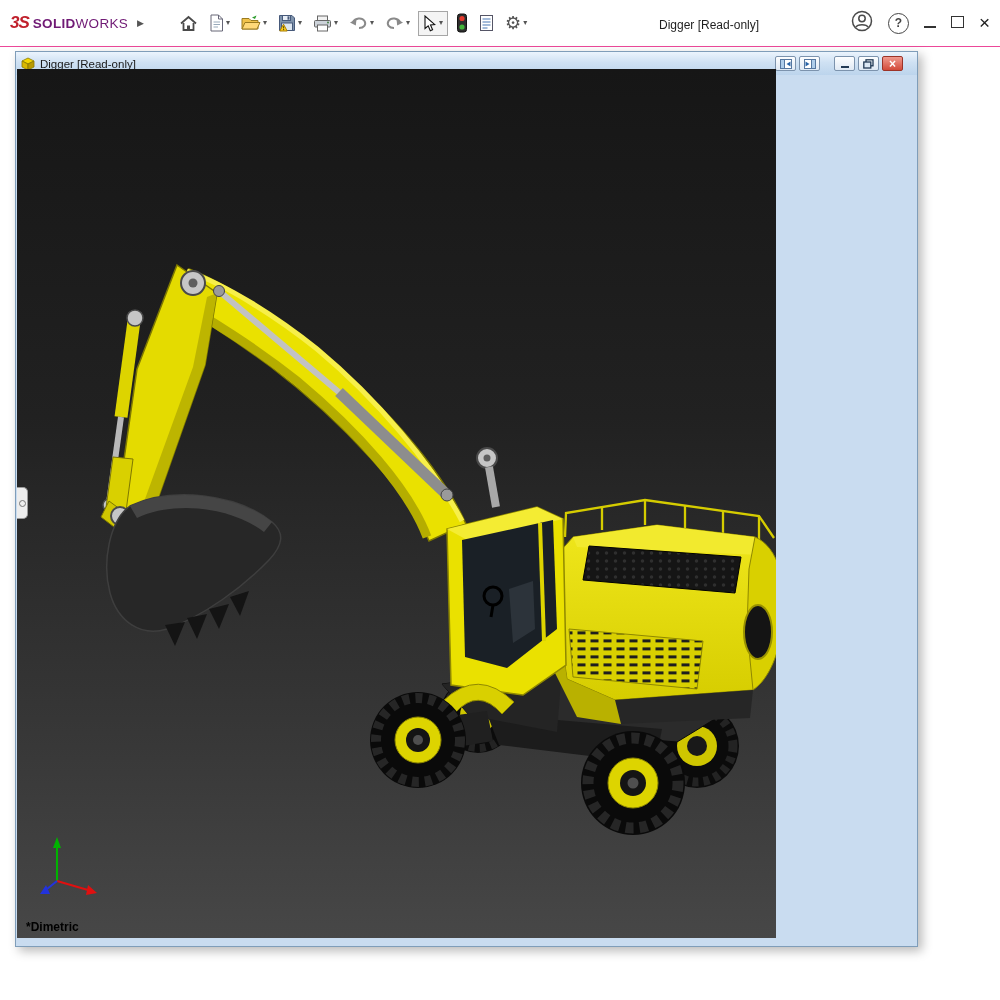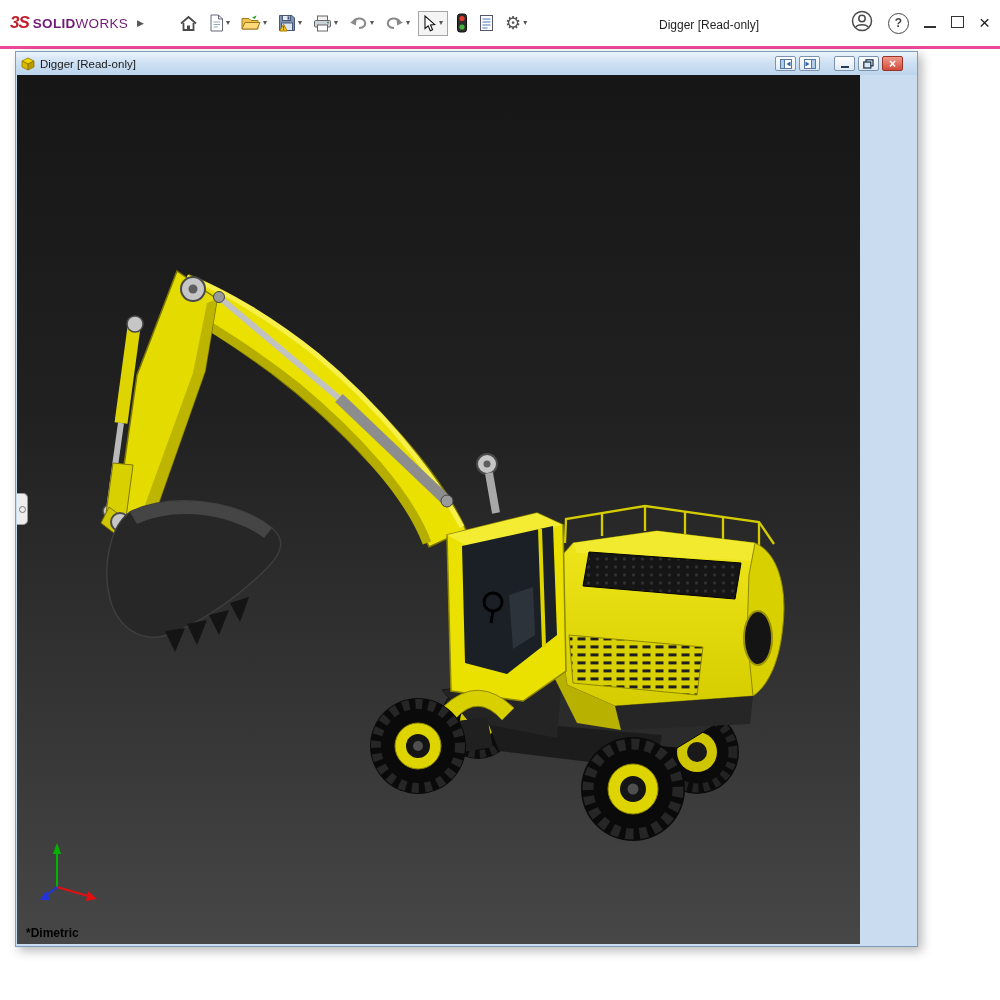--- a/index.html
+++ b/index.html
@@ -1,20 +1,20 @@
 <!DOCTYPE html>
 <html><head>
 <meta charset="utf-8">
 <style>
   html,body{margin:0;padding:0}
   body{width:1000px;height:1000px;background:#ffffff;font-family:"Liberation Sans",sans-serif;overflow:hidden;position:relative}
   button{background:none;border:none;padding:0;font:inherit;cursor:pointer}
 
   
-  .titlebar{position:absolute;left:0;top:0;right:0;height:46px;background:#ffffff;border-bottom:3px solid #ec4899;display:flex;align-items:center;padding-left:10px}
+  .titlebar{position:absolute;left:0;top:0;right:0;height:46px;background:#ffffff;border-bottom:1px solid #ec4899;display:flex;align-items:center;padding-left:10px}
   .logo{display:flex;align-items:baseline;gap:4px}
   .logo-3ds{font-weight:800;font-style:italic;font-size:17px;color:#c0202c;letter-spacing:-1px}
   .brand{font-size:13.5px;letter-spacing:.3px;color:#701a75}
   .brand-solid{font-weight:800}
   .brand-works{font-weight:400}
   .menu-expand{font-size:9px;color:#555;margin-left:9px}
   .toolbar{display:flex;align-items:center;gap:5px;margin-left:32px}
   .tbtn{display:flex;align-items:center;gap:2px;padding:3px;border-radius:3px}
   .dd{font-size:8px;color:#555;line-height:1}
   .sel-box{border:1px solid #a6a6a6;background:#f4f4f4;display:flex;align-items:center;padding:3px 4px;gap:3px}
@@ -30,21 +30,21 @@
   .doc-window{position:absolute;left:15px;top:51px;width:901px;height:894px;background:#c9dcf0;border:1px solid #7f9db9;box-shadow:4px 4px 10px rgba(0,0,0,.28)}
   .doc-titlebar{height:23px;display:flex;align-items:center;gap:5px;padding:0 6px 0 5px;background:linear-gradient(#ebf4fd,#cfe1f3 45%,#bcd4ec)}
   .doc-title{font-size:11.5px;color:#1a1a1a}
   .doc-btns{margin-left:auto;display:flex;align-items:center;gap:3px;padding-right:8px}
   .doc-btn{width:21px;height:15px;border:1px solid #7c93ad;border-radius:2px;background:linear-gradient(#fdfeff,#dfe9f4);display:flex;align-items:center;justify-content:center}
   .doc-btn.spacer-l{margin-left:11px}
   .doc-btn.close{background:linear-gradient(#f09a8e,#d24a3a);border-color:#9c3328;color:#fff;font-size:12px;font-weight:700}
   .doc-min-bar{display:inline-block;width:8px;height:2px;background:#223a55;margin-top:7px}
 
   
-  .viewport{position:absolute;left:1px;top:23px;width:843px;height:869px;overflow:hidden;
+  .viewport{position:absolute;left:1px;top:17px;width:759px;height:869px;overflow:hidden;
     background:linear-gradient(180deg,#161616 0%,#212121 40%,#383838 78%,#474747 100%)}
   .model-svg{position:absolute;left:0;top:0;width:897px;height:869px}
   .orient-label{position:absolute;left:9px;bottom:4px;font-size:12px;font-weight:700;color:#000}
   .fm-tab{position:absolute;left:0;top:418px;width:10px;height:30px;background:#ededed;border:1px solid #9a9a9a;border-left:none;border-radius:0 5px 5px 0;display:flex;align-items:center;justify-content:center}
   .fm-dot{width:5px;height:5px;border:1px solid #777;border-radius:50%}
 </style>
 </head>
 <body>
 
 <div class="app">

